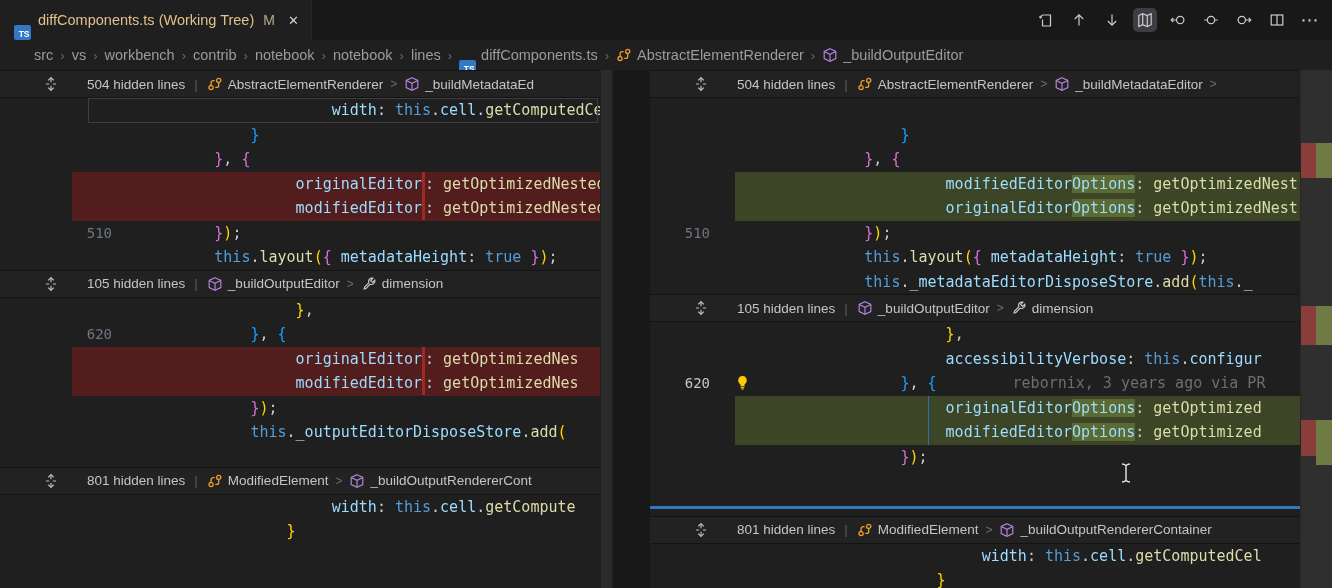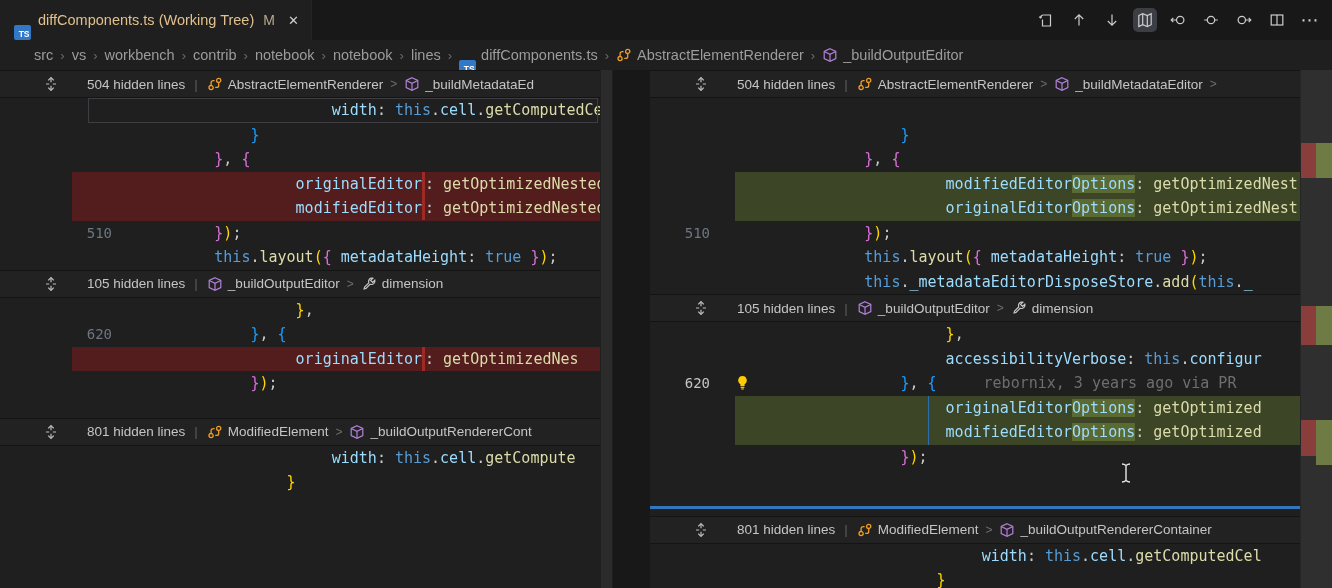--- a/index.html
+++ b/index.html
@@ -47,21 +47,21 @@
   .num{flex:0 0 auto;text-align:right;color:#6e7681;font:14px/24.5px "DejaVu Sans Mono",monospace;}
   .num.bright{color:#c6c6c6;}
   .pane-left .num{width:112px;}
   .pane-right .num{width:60px;}
   .txt{white-space:pre;font:15px/24.5px "DejaVu Sans Mono",monospace;color:#cccccc;}
   .pane-left .txt{margin-left:12px;}
   .pane-right .txt{margin-left:64px;}
   .p{color:#9cdcfe;}.k{color:#569cd6;}.f{color:#dcdcaa;}.w{color:#cccccc;}
   .b1{color:#ffd700;}.b2{color:#da70d6;}.b3{color:#179fff;}.pl{color:#d4d4d4;}
   .hl{background:#5b6a33;}
-  .bl{color:#6e6e6e;margin-left:47px;}
+  .bl{color:#6e6e6e;margin-left:76px;}
   .dm{display:inline-block;width:3px;height:24px;background:#9e2a25;vertical-align:top;}
   .del{background:linear-gradient(90deg,transparent 72px,#531d1d 72px);}
   .add{background:linear-gradient(90deg,transparent 85px,#3c4526 85px);}
   .cur::after{content:"";position:absolute;left:88px;right:2px;top:0;bottom:0;border:1px solid #3e3e42;pointer-events:none;}
   .gap{height:22px;}
   .guide{position:absolute;top:0;bottom:0;width:1px;background:#2b6fae;}
   .bulb{position:absolute;left:85px;top:4px;}
 
   .ruler{position:absolute;left:1300px;top:0;width:32px;height:518px;background:#2f2f2f;border-left:1px solid #262626;}
   .rb{position:absolute;}
@@ -256,23 +256,31 @@
           <div class="txt"><span class="pl">                   </span><span class="b1">}</span><span class="w">,</span></div>
         </div>
         <div class="line">
           <div class="num">620</div>
           <div class="txt"><span class="pl">              </span><span class="b3">}</span><span class="w">, </span><span class="b3">{</span></div>
         </div>
         <div class="line del">
           <div class="num"></div>
           <div class="txt"><span class="pl">                   </span><span class="p">originalEditor</span><span class="dm"></span><span class="w">: </span><span class="f">getOptimizedNes</span></div>
         </div>
+        <div class="line del">
+          <div class="num"></div>
+          <div class="txt"><span class="pl">                   </span><span class="p">modifiedEditor</span><span class="dm"></span><span class="w">: </span><span class="f">getOptimizedNes</span></div>
+        </div>
         <div class="line">
           <div class="num"></div>
           <div class="txt"><span class="pl">              </span><span class="b2">}</span><span class="b1">)</span><span class="w">;</span></div>
+        </div>
+        <div class="line">
+          <div class="num"></div>
+          <div class="txt"><span class="pl">              </span><span class="k">this</span><span class="w">.</span><span class="p">_outputEditorDisposeStore</span><span class="w">.</span><span class="f">add</span><span class="b1">(</span></div>
         </div>
         <div class="gap"></div>
         <div class="hid-header">
           <svg class="unfold" width="16" height="16" viewBox="0 0 16 16">
             <g stroke="#bcbcbc" stroke-width="1.2" fill="none">
               <path d="M5.2 4.4 8 1.7l2.8 2.7"></path>
               <path d="M5.2 11.6 8 14.3l2.8-2.7"></path>
               <path d="M8 2v4.3M8 9.7V14"></path>
               <path d="M3 8h3.2M9.8 8H13"></path>
             </g>

